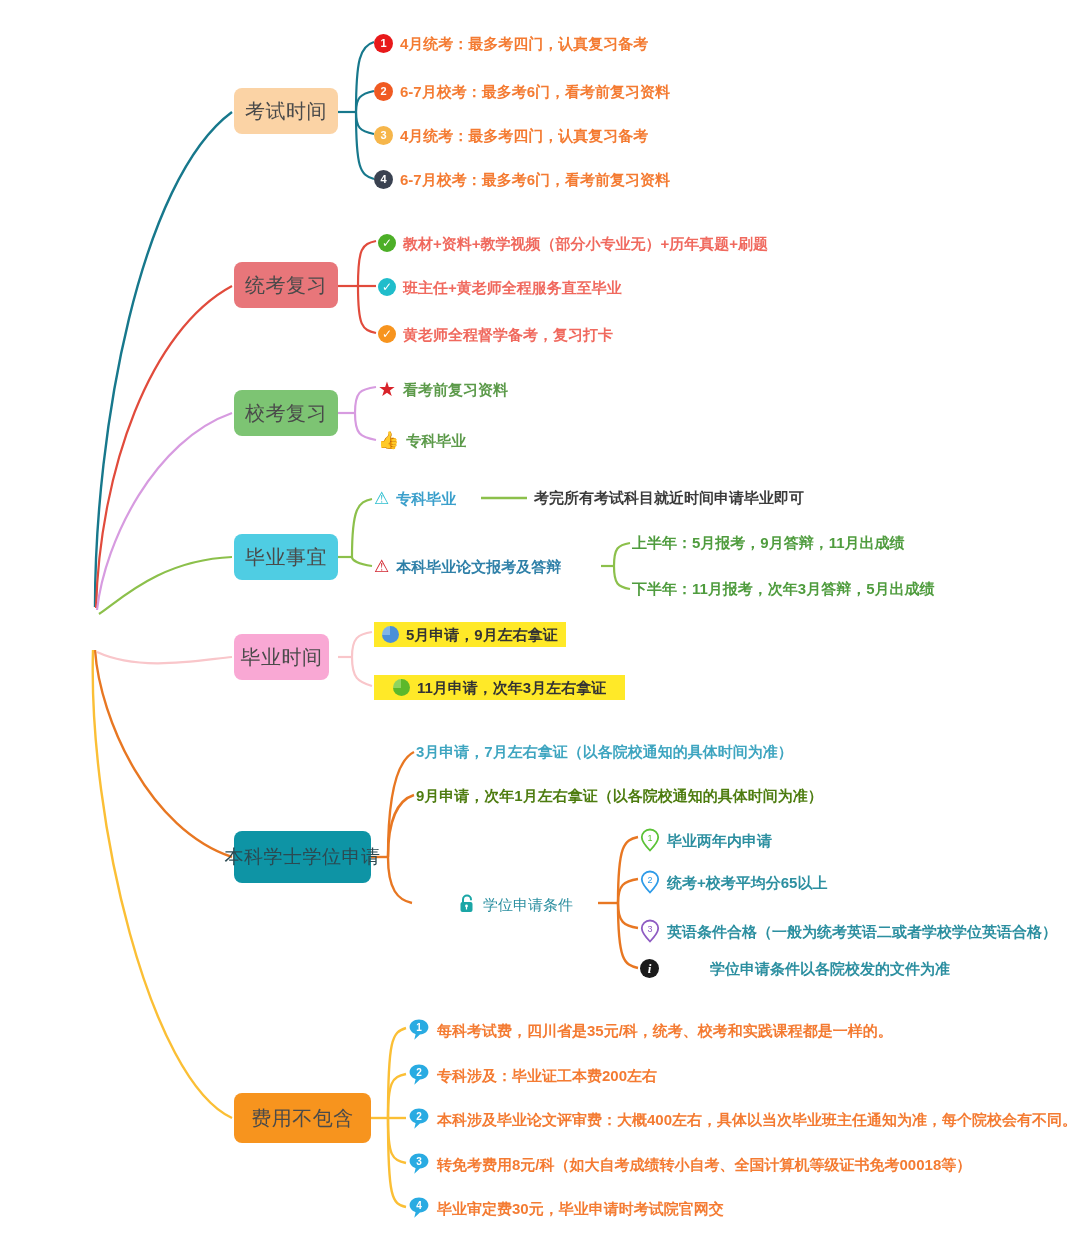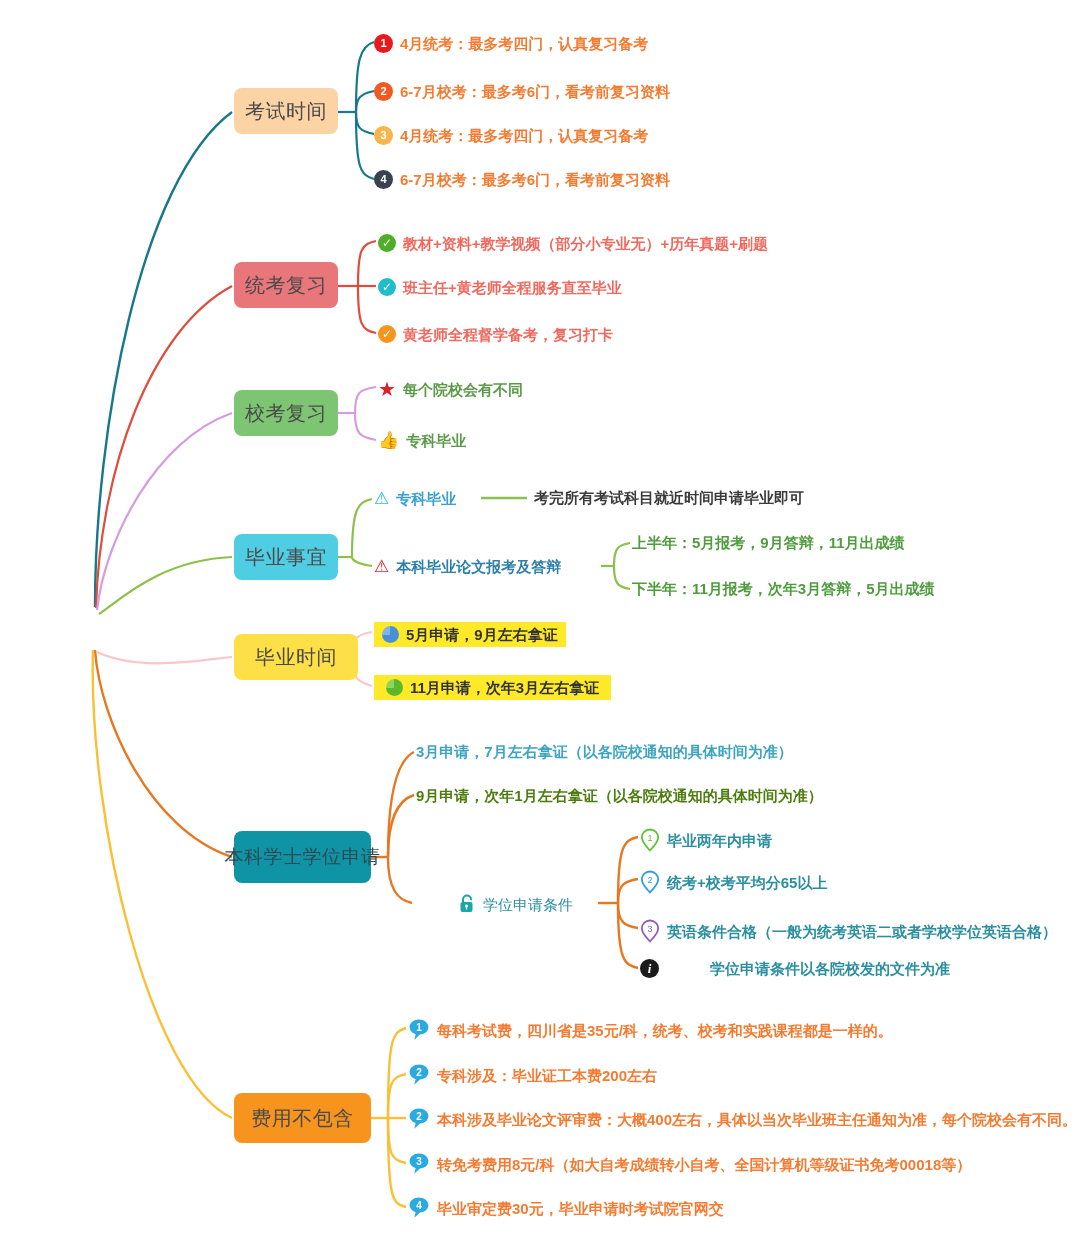--- a/index.html
+++ b/index.html
@@ -189,21 +189,21 @@
   </div>
 
   <div class="node lvl1" style="left:234px; top:390px; width:104px; height:46px; background:#7DC473;">
     <span>校考复习</span>
   </div>
 
   <div class="node lvl1" style="left:234px; top:534px; width:104px; height:46px; background:#4FCDE3;">
     <span>毕业事宜</span>
   </div>
 
-  <div class="node lvl1" style="left:234px; top:634px; width:124px; height:46px; background:#fde047;">
+  <div class="node lvl1" style="left:234px; top:634px; width:95px; height:46px; background:#f9a8d4;">
     <span>毕业时间</span>
   </div>
 
   <div class="node lvl1" style="left:234px; top:831px; width:137px; height:52px; background:#0E94A5; font-size:19px; color:#2b4a52;">
     <span>本科学士学位申请</span>
   </div>
 
   <div class="node lvl1" style="left:234px; top:1093px; width:137px; height:50px; background:#F7941E;">
     <span>费用不包含</span>
   </div>
@@ -247,21 +247,21 @@
   </div>
   <div class="leaf" style="left:378px; top:325px;">
     <span class="ico">
       <span class="checkico" style="background:#F7941E;">✓</span>
     </span>
     <span class="txt" style="color:#F0695E; font-weight:bold;">黄老师全程督学备考，复习打卡</span>
   </div>
 
   <div class="leaf" style="left:378px; top:379px;">
     <span class="ico star" style="color:#D8232A;">★</span>
-    <span class="txt" style="color:#5C9A4A; font-weight:bold;">每个院校会有不同</span>
+    <span class="txt" style="color:#5C9A4A; font-weight:bold;">看考前复习资料</span>
   </div>
   <div class="leaf" style="left:378px; top:432px;">
     <span class="ico thumb" style="color:#6BBF45;">👍</span>
     <span class="txt" style="color:#5C9A4A; font-weight:bold;">专科毕业</span>
   </div>
 
   <div class="leaf" style="left:374px; top:490px;">
     <span class="ico warn" style="color:#2FBFD0;">⚠</span>
     <span class="txt" style="color:#3A9FCB; font-weight:bold;">专科毕业</span>
   </div>
@@ -279,21 +279,21 @@
   <div class="leaf" style="left:632px; top:581px;">
     <span class="txt" style="color:#4F9C3E; font-weight:bold;">下半年：11月报考，次年3月答辩，5月出成绩</span>
   </div>
 
   <div class="leaf hl" style="left:374px; top:622px; background:#FFE928; padding:4px 8px;">
     <span class="ico">
       <span class="pie" style="background:conic-gradient(#4A90D9 0 75%, #7FB4E8 75% 100%);"></span>
     </span>
     <span class="txt" style="background:none; padding:0; color:#333333; font-weight:bold;">5月申请，9月左右拿证</span>
   </div>
-  <div class="leaf hl" style="left:374px; top:675px; background:#FFE928; padding:4px 12px;">
+  <div class="leaf hl" style="left:374px; top:675px; background:#FFE928; padding:4px 19px;">
     <span class="ico">
       <span class="pie" style="background:conic-gradient(#5CB82B 0 75%, #8FD45F 75% 100%);"></span>
     </span>
     <span class="txt" style="background:none; padding:0; color:#333333; font-weight:bold;">11月申请，次年3月左右拿证</span>
   </div>
 
   <div class="leaf" style="left:416px; top:744px;">
     <span class="txt" style="color:#3EA5C0; font-weight:bold;">3月申请，7月左右拿证（以各院校通知的具体时间为准）</span>
   </div>
   <div class="leaf" style="left:416px; top:788px;">

